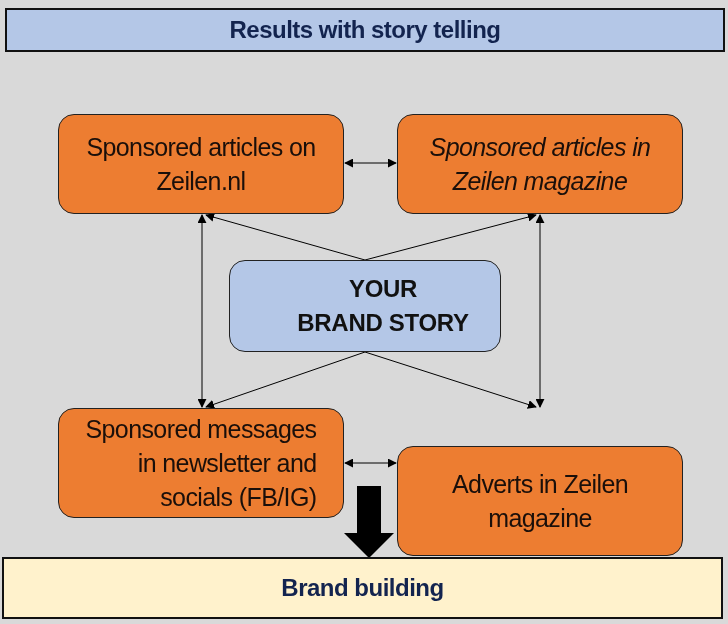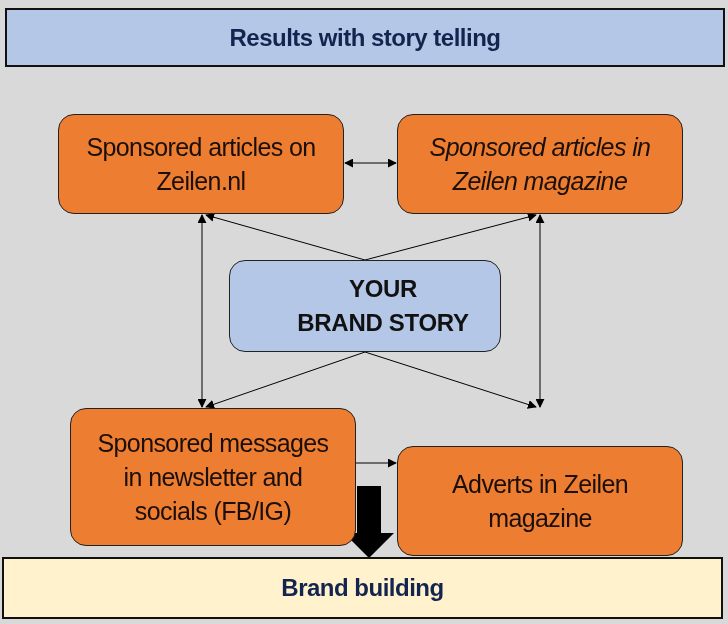--- a/index.html
+++ b/index.html
@@ -6,31 +6,31 @@
     body {
       width: 728px; height: 624px; background: #d9d9d9; position: relative; overflow: hidden;
       font-family: "DejaVu Sans", "Liberation Sans", sans-serif;
     }
     .bar {
       position: absolute; box-sizing: border-box; border: 2px solid #111;
       display: flex; align-items: center; justify-content: center;
       font-weight: bold; color: #13244f; font-size: 24px; letter-spacing: -0.5px;
       font-family: "Liberation Sans", sans-serif;
     }
-    #top-bar { left: 5px; top: 8px; width: 720px; height: 59px; background: #b4c7e7; }
+    #top-bar { left: 5px; top: 8px; width: 720px; height: 44px; background: #b4c7e7; }
     #bottom-bar { left: 2px; top: 557px; width: 721px; height: 62px; background: #fff2cc; }
     .node {
       position: absolute; box-sizing: border-box; border: 1.5px solid #222;
       border-radius: 16px; display: flex; align-items: center; justify-content: center;
       text-align: center; color: #1a0f0a; font-family: "Liberation Sans", sans-serif;
     }
     .orange { background: #ed7d31; font-size: 25px; line-height: 34px; letter-spacing: -0.6px; }
     #node-tl { left: 58px; top: 114px; width: 286px; height: 100px; }
     #node-tr { left: 397px; top: 114px; width: 286px; height: 100px; font-style: italic; }
-    #node-bl { left: 70px; top: 408px; width: 286px; height: 138px; }
+    #node-bl { left: 58px; top: 408px; width: 286px; height: 110px; text-align: right; }
     #node-br { left: 397px; top: 408px; width: 286px; height: 110px; margin-top: 38px; }
     #node-center {
       left: 229px; top: 260px; width: 272px; height: 92px; background: #b4c7e7;
       font-weight: bold; font-size: 24px; line-height: 34px; color: #111; letter-spacing: -0.3px; padding-left: 36px;
     }
     #connectors { position: absolute; left: 0; top: 0; width: 728px; height: 624px; pointer-events: none; }
     .txt { white-space: pre-line; }
   </style>
 </head>
 <body>

